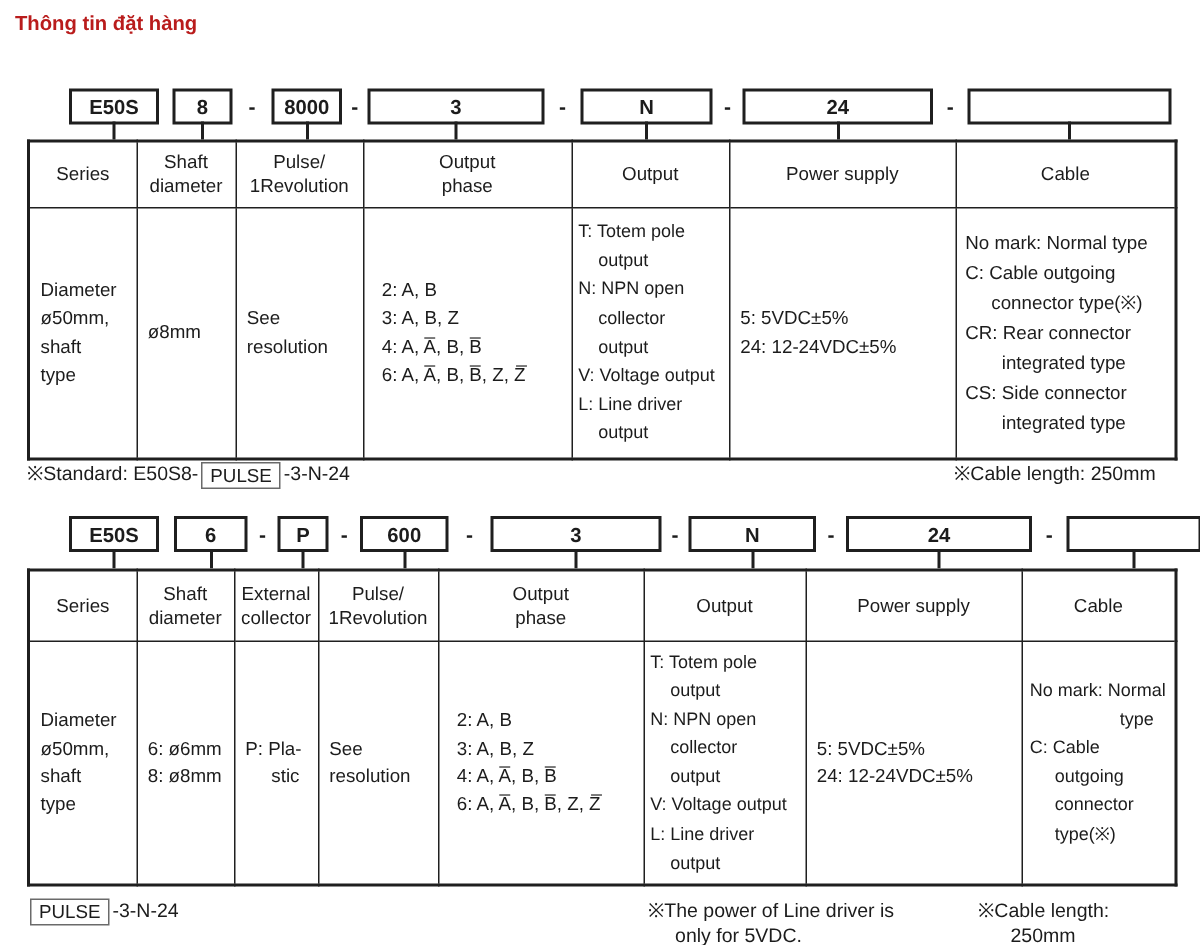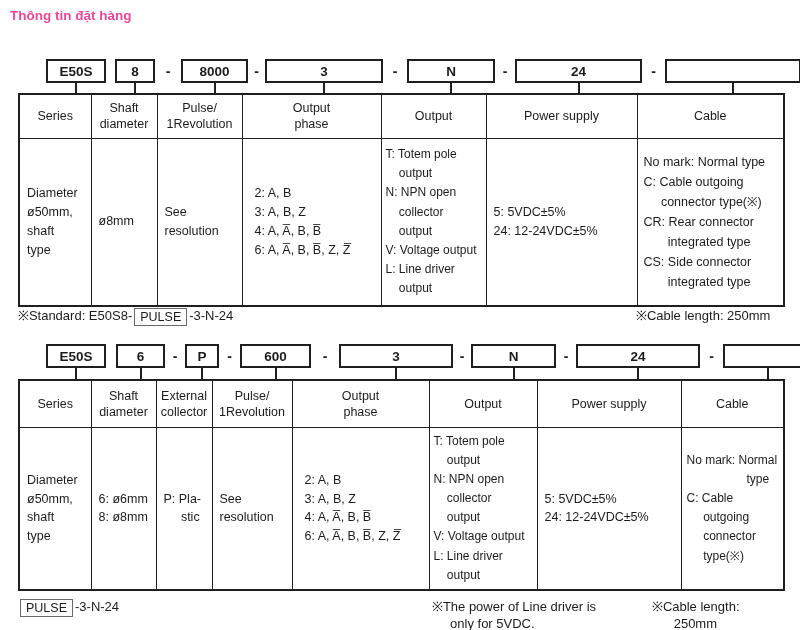--- a/index.html
+++ b/index.html
@@ -4,42 +4,42 @@
 <style>
   * { margin:0; padding:0; box-sizing:border-box; }
   html,body { background:#ffffff; }
   .page {
     position:relative; width:800px; height:630px; overflow:hidden;
     background:#ffffff; color:#1c1c1c;
     font-family:"Liberation Sans", sans-serif;
   }
   .title {
     position:absolute; top:8px; left:10px;
-    font-size:13.5px; font-weight:bold; color:#ec4899;
+    font-size:13.5px; font-weight:bold; color:#b91c1c;
   }
 
   
   .code-row { position:absolute; left:16px; display:flex; align-items:center; height:24px; padding-left:30px; }
   .code-row .box {
     position:relative; height:24px; background:#fff;
     border:2px solid #1f1f1f;
     display:flex; align-items:center; justify-content:center;
     font-weight:bold; font-size:13.5px;
   }
   .code-row .box::after {
     content:""; position:absolute; top:100%; left:calc(50% - 1px);
     width:2px; height:13px; background:#1f1f1f;
   }
   .code-row .sep { text-align:center; font-weight:bold; font-size:14px; line-height:24px; }
   #code1 { top:59px; }
   #code2 { top:344px; }
-  .c1-b1{width:60px}.c1-b2{width:40px}.c1-b3{width:67px}.c1-b4{width:118px}
+  .c1-b1{width:60px}.c1-b2{width:40px}.c1-b3{width:47px}.c1-b4{width:118px}
   .c1-b5{width:88px}.c1-b6{width:127px}.c1-b7{width:136px}
   .c1-s0{width:9px}.c1-s1{width:26px}.c1-s2{width:17px}.c1-s3{width:24px}.c1-s4{width:20px}.c1-s5{width:23px}
-  .c2-b1{width:60px}.c2-b2{width:49px}.c2-b3{width:34px}.c2-b4{width:71px}
+  .c2-b1{width:60px}.c2-b2{width:49px}.c2-b3{width:34px}.c2-b4{width:59px}
   .c2-b5{width:114px}.c2-b6{width:85px}.c2-b7{width:124px}.c2-b8{width:90px}
   .c2-s0{width:10px}.c2-s1{width:20px}.c2-s2{width:21px}.c2-s3{width:28px}.c2-s4{width:18px}.c2-s5{width:20px}.c2-s6{width:23px}
 
   
   .sheet-table {
     position:absolute; left:18px; width:765px;
     border-collapse:collapse; table-layout:fixed; background:#fff;
     border:2px solid #1f1f1f;
   }
   .sheet-table th, .sheet-table td { border:1.5px solid #1f1f1f; }

